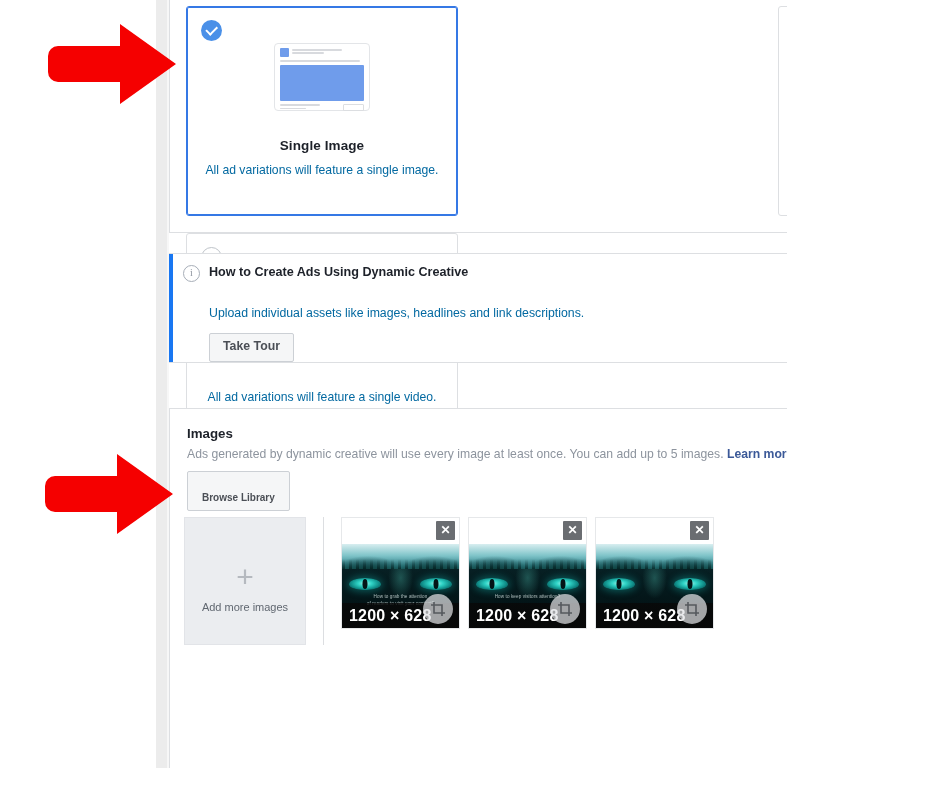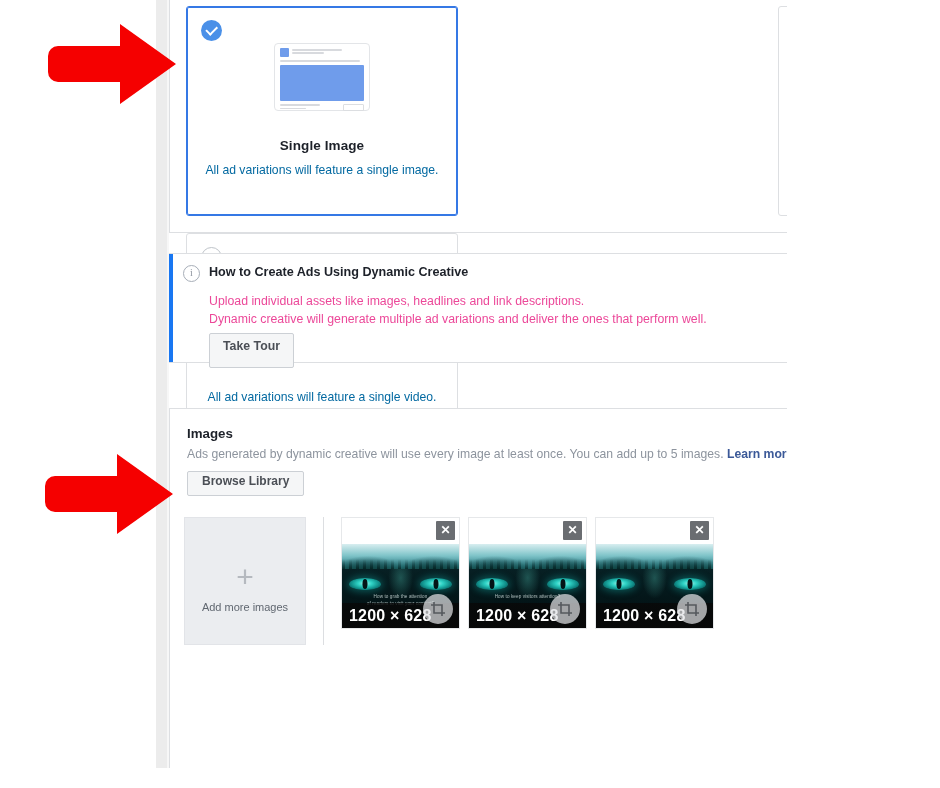--- a/index.html
+++ b/index.html
@@ -120,47 +120,47 @@
     position:absolute;left:14px;top:11px;width:15px;height:15px;
     border:1px solid #a7aeb8;border-radius:50%;
     color:#8d949e;font-size:10px;line-height:14px;text-align:center;
     font-family:"Liberation Serif", serif;
   }
   .info-title{
     position:absolute;left:40px;top:11px;
     font-size:12.6px;font-weight:bold;color:#1d2129;
   }
   .info-body{
-    position:absolute;left:40px;top:38px;
-    font-size:12.3px;color:#ec4899;line-height:1.5;
+    position:absolute;left:40px;top:50px;
+    font-size:12.3px;color:#0369a1;line-height:1.5;
   }
   .info-btn{
     position:absolute;left:40px;top:79px;
-    padding:5px 13px 14px;border:1px solid #ccd0d5;border-radius:2px;
+    padding:5px 13px 8px;border:1px solid #ccd0d5;border-radius:2px;
     background:#f5f6f7;color:#4b4f56;font-size:12.3px;font-weight:bold;
     cursor:pointer;
   }
 
   
   .images-panel{
     left:169px;top:408px;width:640px;height:402px;
   }
   .img-title{
     position:absolute;left:17px;top:17px;
     font-size:13.3px;font-weight:bold;color:#1d2129;
   }
   .img-sub{
     position:absolute;left:17px;top:38px;
     font-size:12.2px;color:#8d949e;
   }
   .img-sub a{color:#3b5998;font-weight:bold;text-decoration:none;}
   .browse-btn{
     position:absolute;left:17px;top:62px;
-    padding:2px 14px 7px;border:1px solid #ccd0d5;border-radius:2px;
-    background:#f5f6f7;color:#4b4f56;font-size:12px;font-weight:bold;
+    padding:20px 14px 7px;border:1px solid #ccd0d5;border-radius:2px;
+    background:#f5f6f7;color:#4b4f56;font-size:10px;font-weight:bold;
     cursor:pointer;
   }
 
   
   .thumb-strip{
     position:absolute;left:14px;top:108px;display:flex;align-items:flex-start;
   }
   .add-tile{
     width:122px;height:128px;background:#ebedf0;border:1px solid #e2e4e8;
     box-sizing:border-box;position:relative;cursor:pointer;flex:0 0 auto;
@@ -336,21 +336,20 @@
   <div class="edge-card">
     <div class="edge-radio"></div>
   </div>
 
   <div class="panel info-panel">
     <div class="info-accent"></div>
     <div class="info-icon">i</div>
     <div class="info-title">How to Create Ads Using Dynamic Creative</div>
     <div class="info-body">
       <div>Upload individual assets like images, headlines and link descriptions.</div>
-      <div>Dynamic creative will generate multiple ad variations and deliver the ones that perform well.</div>
     </div>
     <div class="info-btn">Take Tour</div>
   </div>
 
   <div class="panel images-panel">
     <div class="img-title">Images</div>
     <div class="img-sub"><span>Ads generated by dynamic creative will use every image at least once. You can add up to 5 images.</span>
       <a href="#">Learn more</a><span>.</span>
     </div>
     <div class="browse-btn">Browse Library</div>

